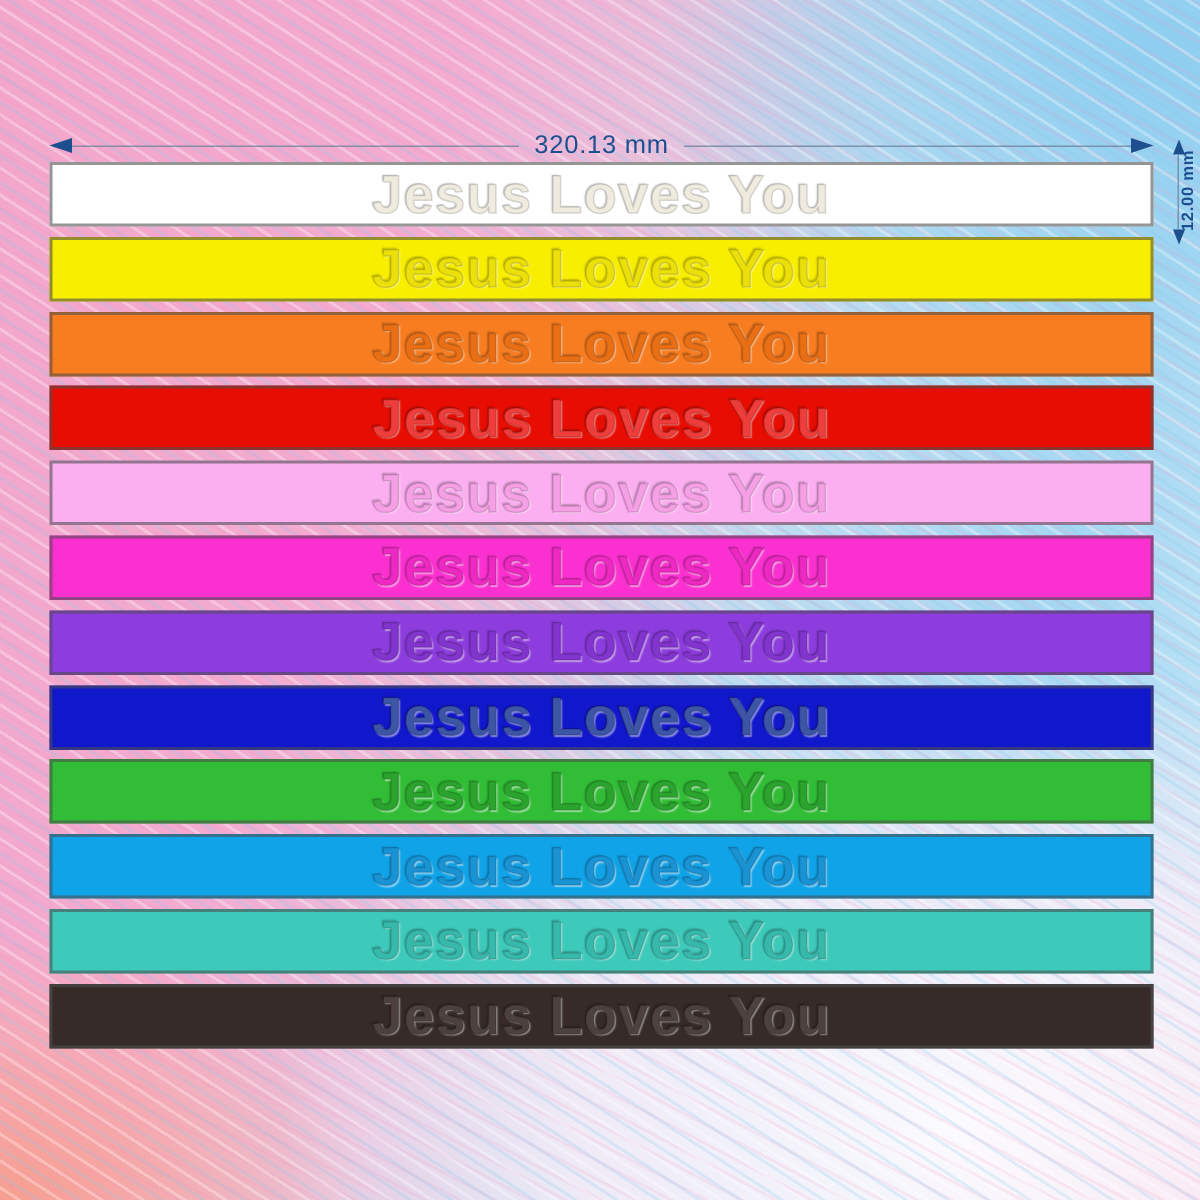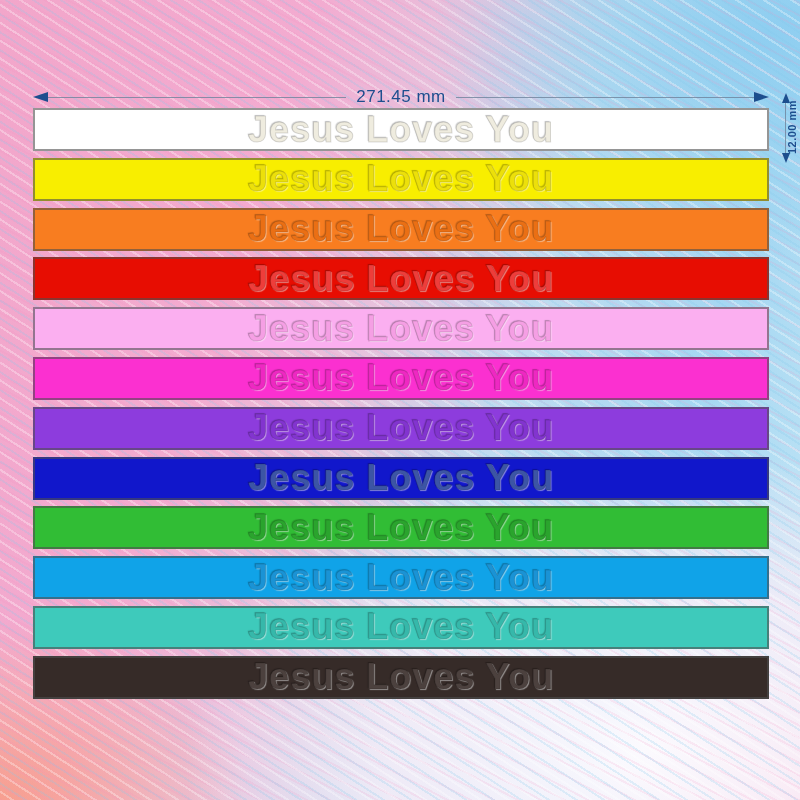--- a/index.html
+++ b/index.html
@@ -99,21 +99,21 @@
   }
 </style>
 </head>
 <body>
 
 <div class="scene">
 
   <div class="dim-h">
     <span class="arr arr-left"></span>
     <span class="dim-line"></span>
-    <span class="dim-label">271.45 mm</span>
+    <span class="dim-label">320.13 mm</span>
     <span class="dim-line"></span>
     <span class="arr arr-right"></span>
   </div>
 
   <div class="dim-v">
     <span class="varr varr-up"></span>
     <span class="vline"></span>
     <span class="varr varr-down"></span>
   </div>
   <div class="dim-v-label">12.00 mm</div>

